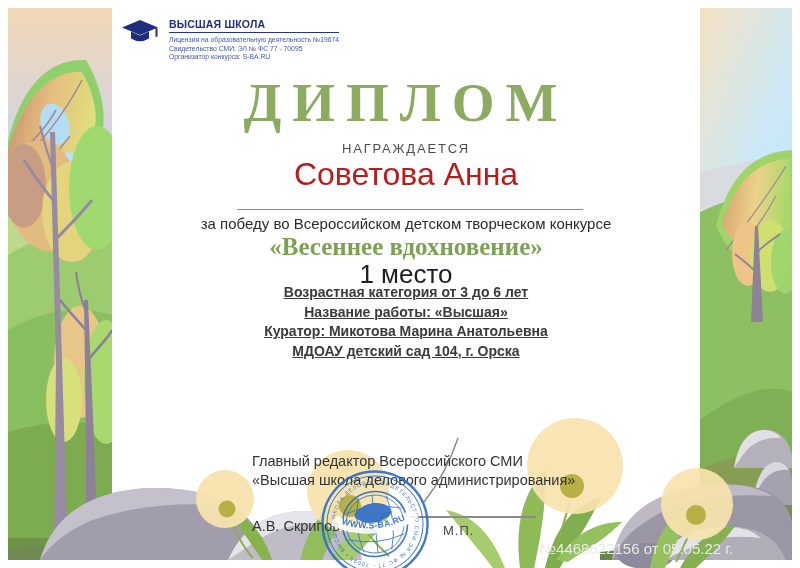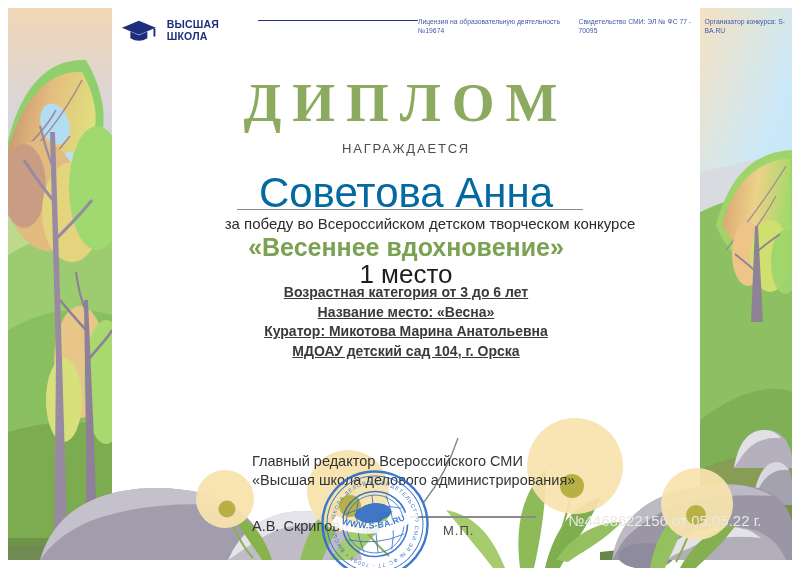--- a/index.html
+++ b/index.html
@@ -7,42 +7,42 @@
     width:800px;height:568px;position:relative;overflow:hidden;
     background:#ffffff;
     font-family:"Liberation Sans", sans-serif;
   }
   .scene{position:absolute;left:0;top:0;z-index:0;pointer-events:none;}
   .abs{position:absolute;z-index:2;}
   .center-col{left:112px;width:588px;text-align:center;}
 
   
   .logo{left:120px;top:18px;display:flex;gap:9px;align-items:flex-start;}
-  .logo-text{display:flex;}
+  .logo-text{display:flex;flex-direction:column;}
   .org-line{font-weight:bold;font-size:10.5px;line-height:12px;color:#1f2e7c;letter-spacing:.2px;}
   .logo-rule{height:1px;background:#25348a;width:170px;margin:2px 0 3px 0;}
   .logo-small{font-size:6.8px;line-height:8.6px;color:#4257ad;}
 
   .diploma-title{top:72px;font-family:"Liberation Serif",serif;font-weight:bold;
     font-size:55px;line-height:62px;letter-spacing:11px;color:#8cab60;}
   .awarded{top:141px;font-size:13px;letter-spacing:1.8px;color:#4d4d4d;}
-  .recipient{top:174px;font-size:42px;line-height:38px;color:#0369a1;}
+  .recipient{top:155px;font-size:32px;line-height:38px;color:#b91c1c;}
   .recipient-line{left:237px;top:209px;width:346px;height:1px;background:#8a8a8a;}
-  .reason{top:215px;font-size:15px;color:#2b2b2b;padding-left:24px;}
-  .contest{top:233px;font-family:Liberation Sans, sans-serif;font-weight:bold;font-size:25px;color:#7ba153;}
+  .reason{top:215px;font-size:15px;color:#2b2b2b;}
+  .contest{top:233px;font-family:Liberation Serif, serif;font-weight:bold;font-size:25px;color:#7ba153;}
   .place{top:259px;font-size:26px;color:#1d1d1d;}
   .details{top:283px;font-size:14px;line-height:19.5px;font-weight:bold;color:#3a3a3a;text-decoration:underline;}
 
   .sig-block{left:252px;top:452px;font-size:14.5px;line-height:19px;color:#333333;text-align:left;}
   .sig-name{margin-top:27px;}
   .sig-line{left:410px;top:516px;width:126px;height:2px;background:#8b8b8b;}
   .mp{left:419px;top:523px;font-size:13px;color:#4a4a4a;letter-spacing:1px;margin-left:24px;}
   .stamp{left:318px;top:467px;z-index:3;}
   .sig-stroke{left:420px;top:436px;z-index:3;}
-  .cert-number{left:540px;top:512px;width:250px;text-align:center;font-size:15px;color:#e9eae3;z-index:2;}
+  .cert-number{left:540px;top:540px;width:250px;text-align:left;font-size:15px;color:#e9eae3;z-index:2;}
 </style>
 </head>
 <body>
 
 <svg class="scene" width="800" height="568" viewBox="0 0 800 568">
   <defs>
     <linearGradient id="skyL" x1="0" y1="0" x2="0" y2="1">
       <stop offset="0" stop-color="#f1d7b5"></stop>
         <stop offset="0.28" stop-color="#cdd4ea"></stop>
         <stop offset="0.55" stop-color="#a9daf4"></stop>
@@ -206,21 +206,21 @@
 
 <div class="abs center-col diploma-title">ДИПЛОМ</div>
 <div class="abs center-col awarded">НАГРАЖДАЕТСЯ</div>
 <div class="abs center-col recipient">Советова Анна</div>
 <div class="abs recipient-line"></div>
 <div class="abs center-col reason">за победу во Всероссийском детском творческом конкурсе</div>
 <div class="abs center-col contest">«Весеннее вдохновение»</div>
 <div class="abs center-col place">1 место</div>
 <div class="abs center-col details">
   <div>Возрастная категория от 3 до 6 лет</div>
-  <div>Название место: «Весна»</div>
+  <div>Название работы: «Высшая»</div>
   <div>Куратор: Микотова Марина Анатольевна</div>
   <div>МДОАУ детский сад 104, г. Орска</div>
 </div>
 
 <div class="abs sig-block">
   <div>Главный редактор Всероссийского СМИ</div>
   <div>«Высшая школа делового администрирования»</div>
   <div class="sig-name">А.В. Скрипов</div>
 </div>
 

